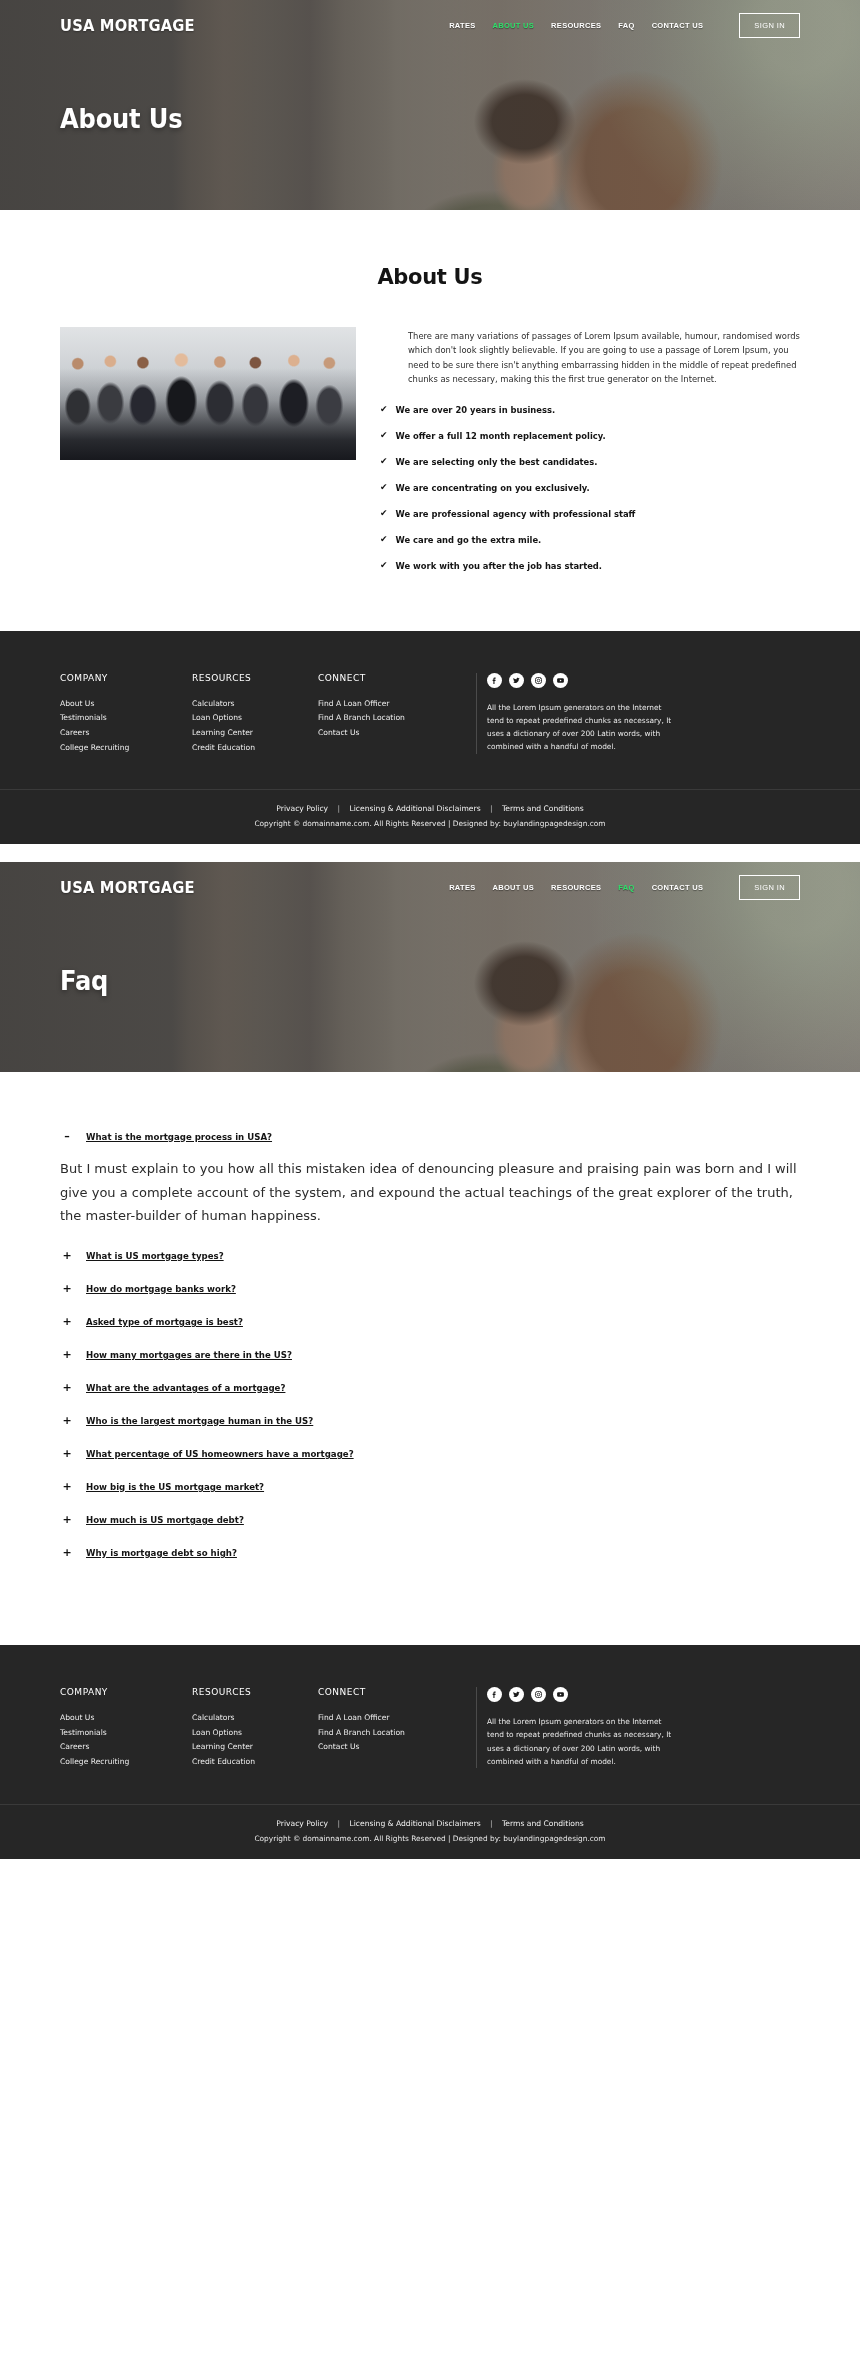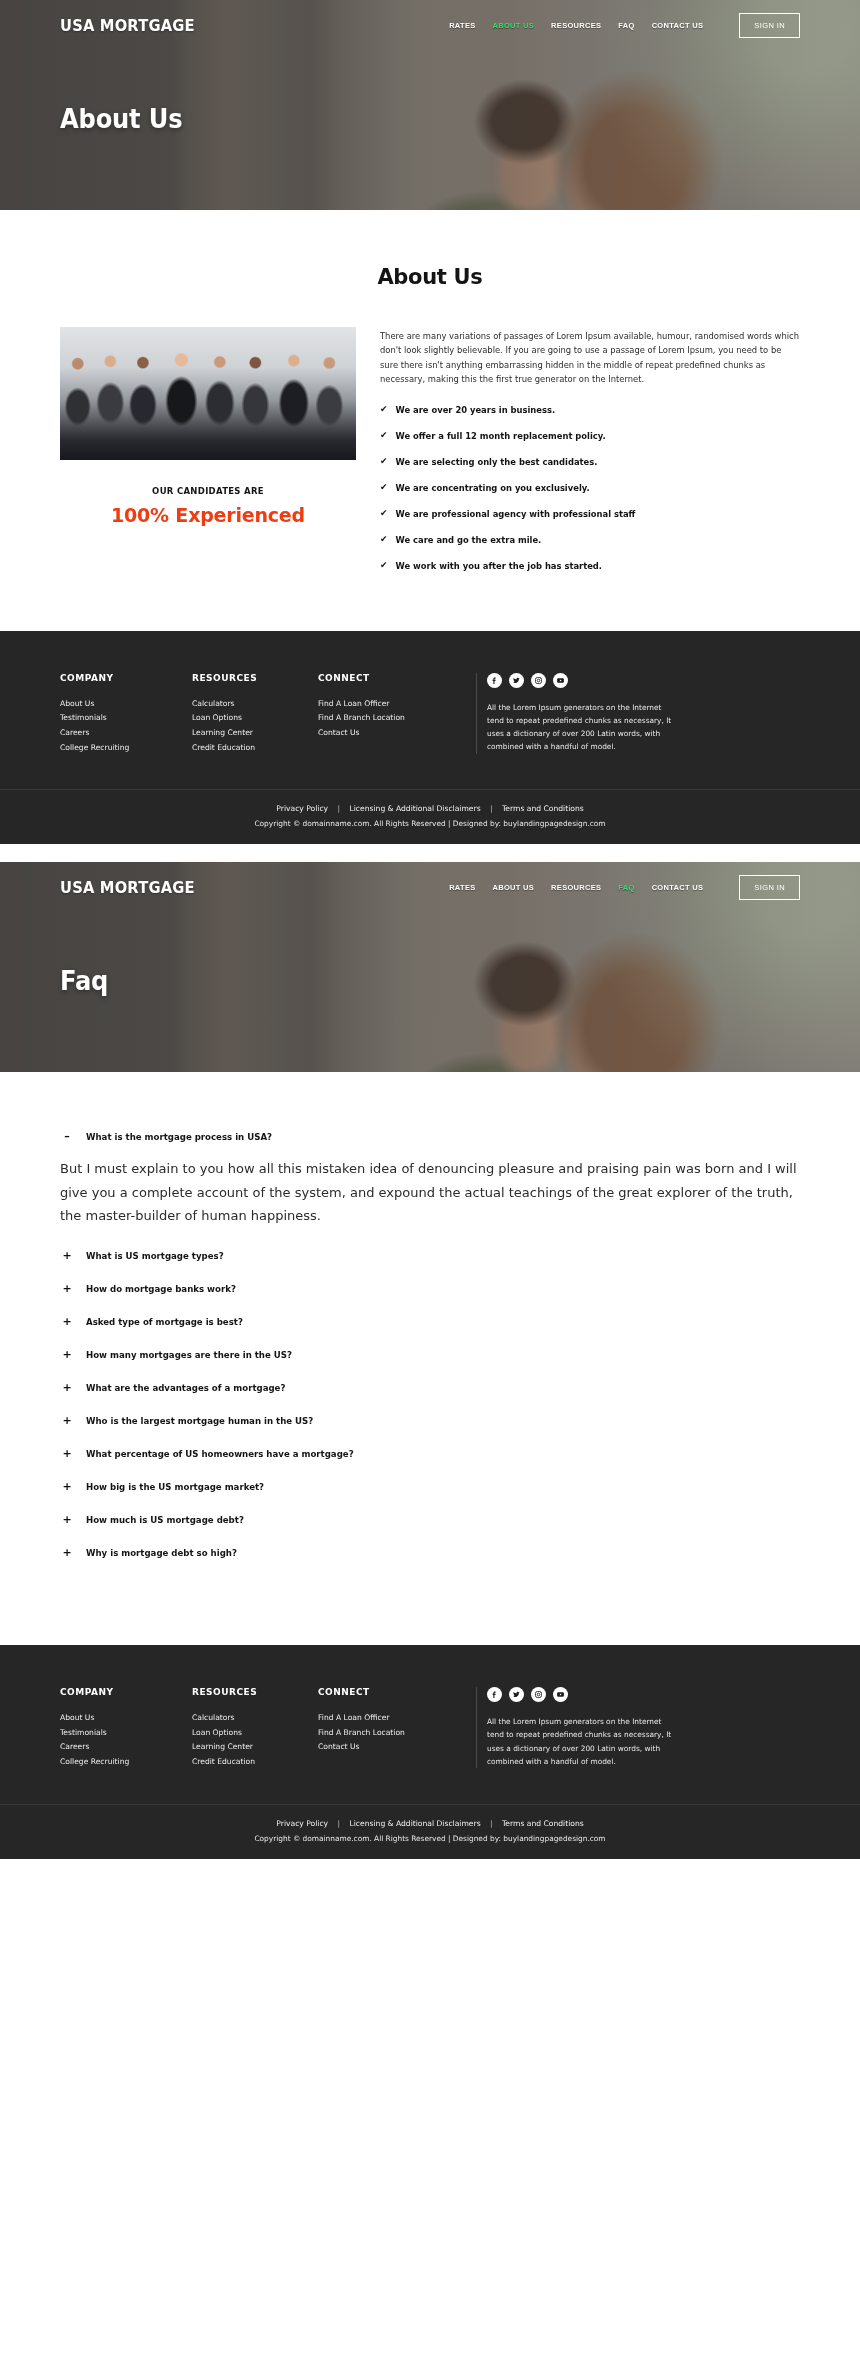--- a/index.html
+++ b/index.html
@@ -200,20 +200,21 @@
     font-family: "DejaVu Sans", sans-serif;
     color: #F03C10;
     letter-spacing: -.2px;
   }
   .about-right { flex: 1; padding-top: 2px; }
   .about-para {
     font-size: 8.4px;
     line-height: 1.72;
     color: #2b2b2b;
     font-family: "DejaVu Sans", sans-serif;
+    margin-left: 28px;
   }
   .about-list { list-style: none; margin-top: 18px; }
   .about-list li {
     display: flex;
     align-items: flex-start;
     gap: 8px;
     font-size: 8.4px;
     font-weight: 700;
     color: #141414;
     margin-bottom: 16px;
@@ -233,21 +234,21 @@
     margin: 0 auto;
     display: flex;
     align-items: flex-start;
   }
   .fcol { padding-right: 26px; }
   .fcol-company { width: 132px; }
   .fcol-resources { width: 126px; }
   .fcol-connect { width: 132px; }
   .fcol h4 {
     font-size: 9px;
-    font-weight: 700;
+    font-weight: 400;
     letter-spacing: .5px;
     text-transform: uppercase;
     font-family: "DejaVu Sans", sans-serif;
     margin-bottom: 14px;
     color: #ffffff;
   }
   .fcol ul { list-style: none; }
   .fcol li {
     font-size: 7.6px;
     line-height: 1.92;
@@ -329,20 +330,21 @@
     font-weight: 700;
     color: #111;
     font-family: "DejaVu Sans", sans-serif;
     flex: 0 0 10px;
   }
   .faq-q {
     font-size: 8.6px;
     font-weight: 700;
     color: #141414;
     font-family: "DejaVu Sans", sans-serif;
+    text-decoration: underline;
   }
   .faq-answer {
     font-size: 13px;
     line-height: 1.8;
     color: #2b2b2b;
     font-family: "DejaVu Sans", sans-serif;
     margin: -6px 0 22px 0;
   }
 </style>
 </head>
@@ -368,24 +370,20 @@
 </section>
 
 <section class="about">
   <h2>About Us</h2>
   <div class="about-grid">
     <div class="about-left">
       <div class="team-photo">
         <div class="wall"></div>
         <div class="people"></div>
         <div class="heads"></div>
-      </div>
-      <div class="candidates">
-        <div class="candidates-kicker">OUR CANDIDATES ARE</div>
-        <div class="candidates-main">100% Experienced</div>
       </div>
     </div>
     <div class="about-right">
       <p class="about-para">There are many variations of passages of Lorem Ipsum available, humour, randomised words which don't look slightly believable. If you are going to use a passage of Lorem Ipsum, you need to be sure there isn't anything embarrassing hidden in the middle of repeat predefined chunks as necessary, making this the first true generator on the Internet.</p>
       <ul class="about-list">
         <li>
             <span class="check">✔</span>
             <span>We are over 20 years in business.</span>
           </li>
         <li>

